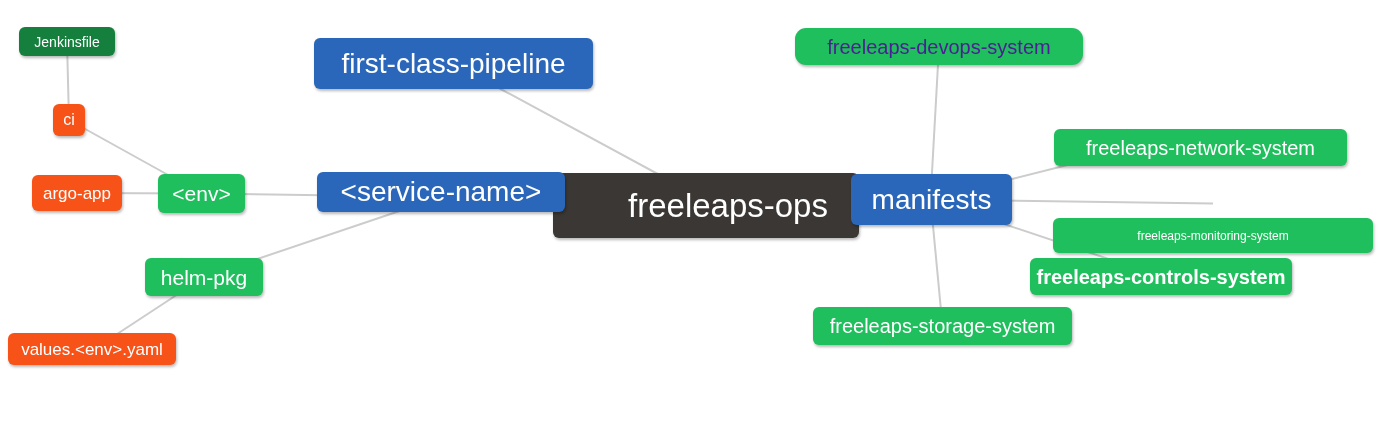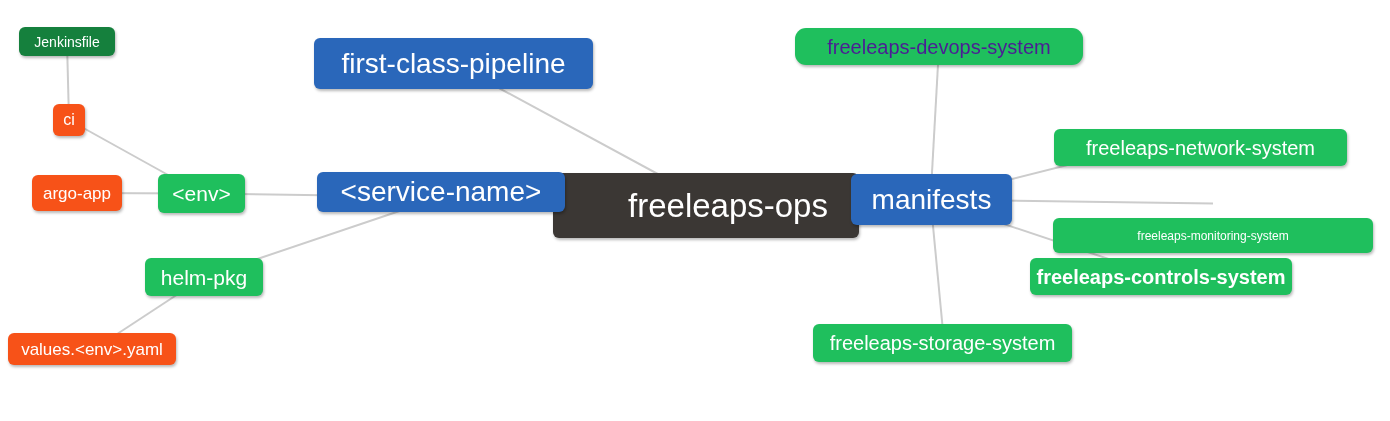--- a/index.html
+++ b/index.html
@@ -65,15 +65,15 @@
       <div class="node" style="left: 158px; top: 174px; width: 87px; height: 39px; font-size: 21px; background: rgb(31, 191, 93); color: rgb(255, 255, 255);">&lt;env&gt;</div>
       <div class="node" style="left: 145px; top: 258px; width: 118px; height: 38px; font-size: 21px; background: rgb(31, 191, 93); color: rgb(255, 255, 255);">helm-pkg</div>
       <div class="node" style="left: 53px; top: 104px; width: 32px; height: 32px; font-size: 16px; background: rgb(247, 82, 24); color: rgb(255, 255, 255); border-radius: 6px;">ci</div>
       <div class="node" style="left: 32px; top: 175px; width: 90px; height: 36px; font-size: 17px; background: rgb(247, 82, 24); color: rgb(255, 255, 255); text-align: right;">argo-app</div>
       <div class="node" style="left: 8px; top: 333px; width: 168px; height: 32px; font-size: 17px; background: rgb(247, 82, 24); color: rgb(255, 255, 255);">values.&lt;env&gt;.yaml</div>
       <div class="node" style="left: 19px; top: 27px; width: 96px; height: 29px; font-size: 14px; background: #15803d; color: rgb(255, 255, 255);">Jenkinsfile</div>
       <div class="node" style="left: 795px; top: 28px; width: 288px; height: 37px; font-size: 20px; background: rgb(31, 191, 93); color: #4c1d95; border-radius: 11px;">freeleaps-devops-system</div>
       <div class="node" style="left: 1054px; top: 113px; width: 293px; height: 37px; font-size: 20px; background: rgb(31, 191, 93); color: rgb(255, 255, 255); margin-top: 16px;">freeleaps-network-system</div>
       <div class="node" style="left: 1053px; top: 186px; width: 320px; height: 35px; font-size: 12px; background: rgb(31, 191, 93); color: rgb(255, 255, 255); margin-top: 32px;">freeleaps-monitoring-system</div>
       <div class="node" style="left: 1030px; top: 258px; width: 262px; height: 37px; font-size: 20px; background: rgb(31, 191, 93); color: rgb(255, 255, 255); font-weight: bold;">freeleaps-controls-system</div>
-      <div class="node" style="left: 813px; top: 324px; width: 259px; height: 38px; font-size: 20px; background: rgb(31, 191, 93); color: rgb(255, 255, 255);">freeleaps-storage-system</div>
+      <div class="node" style="left: 813px; top: 307px; width: 259px; height: 38px; font-size: 20px; background: rgb(31, 191, 93); color: rgb(255, 255, 255);">freeleaps-storage-system</div>
     </div>
 </div>
 
 </body></html>

